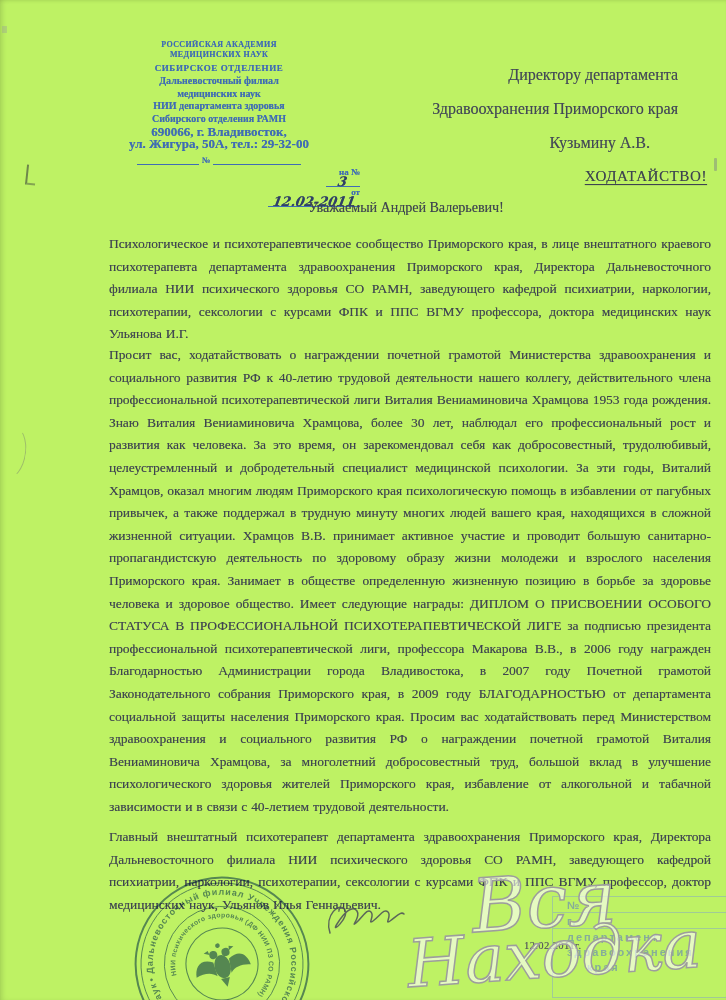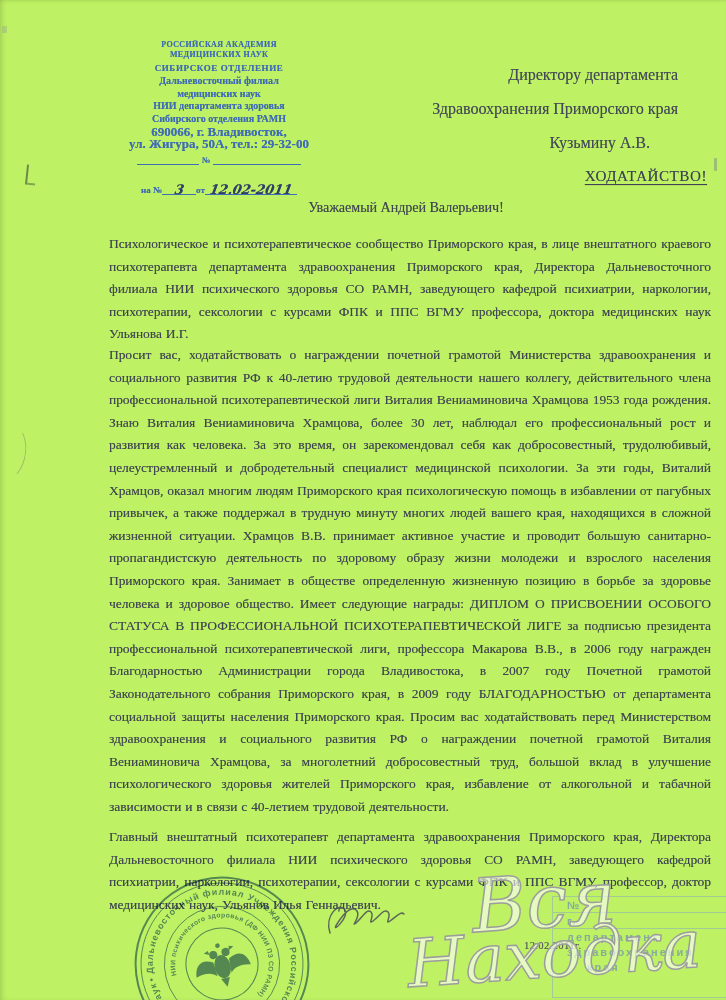--- a/index.html
+++ b/index.html
@@ -12,21 +12,21 @@
   
   .letterhead{position:absolute;left:78px;top:40px;width:282px;text-align:center;
     color:#3f6cb5;font-weight:bold;text-shadow:0 0 .4px rgba(63,108,181,.7);}
   .lh-a{font-size:8px;line-height:9.5px;letter-spacing:.4px;}
   .lh-b{font-size:9px;line-height:14px;letter-spacing:.6px;margin-top:2px;}
   .lh-c{font-size:10px;line-height:12.5px;}
   .lh-addr{font-size:13px;line-height:10px;margin-top:2px;}
   .num-line{margin-top:6px;font-size:8.5px;display:flex;align-items:flex-end;justify-content:center;gap:3px;}
   .blank{display:inline-block;border-bottom:1px solid #3f6cb5;height:9px;}
   .b1{width:62px}.b2{width:88px}.b3{width:34px}.b4{width:92px}
-  .ref-line{margin-top:20px;font-size:9px;display:flex;align-items:flex-end;justify-content:center;}
+  .ref-line{margin-top:2px;font-size:9px;display:flex;align-items:flex-end;justify-content:center;flex-direction:column;}
   .hw{font-family:"DejaVu Serif",serif;font-style:italic;color:#2f4066;font-weight:bold;
       font-size:13px;transform:skewX(-10deg);display:inline-block;line-height:10px;
       text-shadow:0 0 .5px rgba(47,64,102,.6);}
   .hw-slot{text-align:center;}
   
   .recipient{position:absolute;top:58px;right:48px;width:330px;text-align:right;
     font-size:16px;color:#434957;text-shadow:.2px .2px .35px rgba(67,73,87,.5);}
   .recipient div{line-height:34px;}
   .recipient .indent-r{padding-right:28px;}
   

